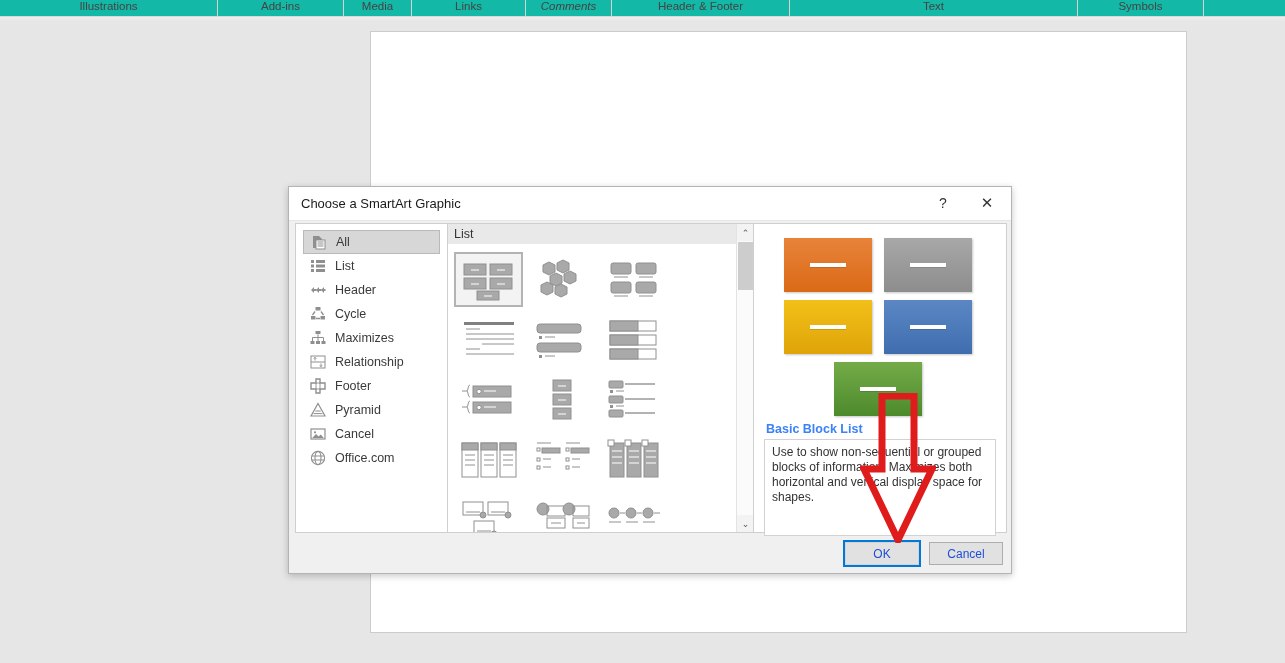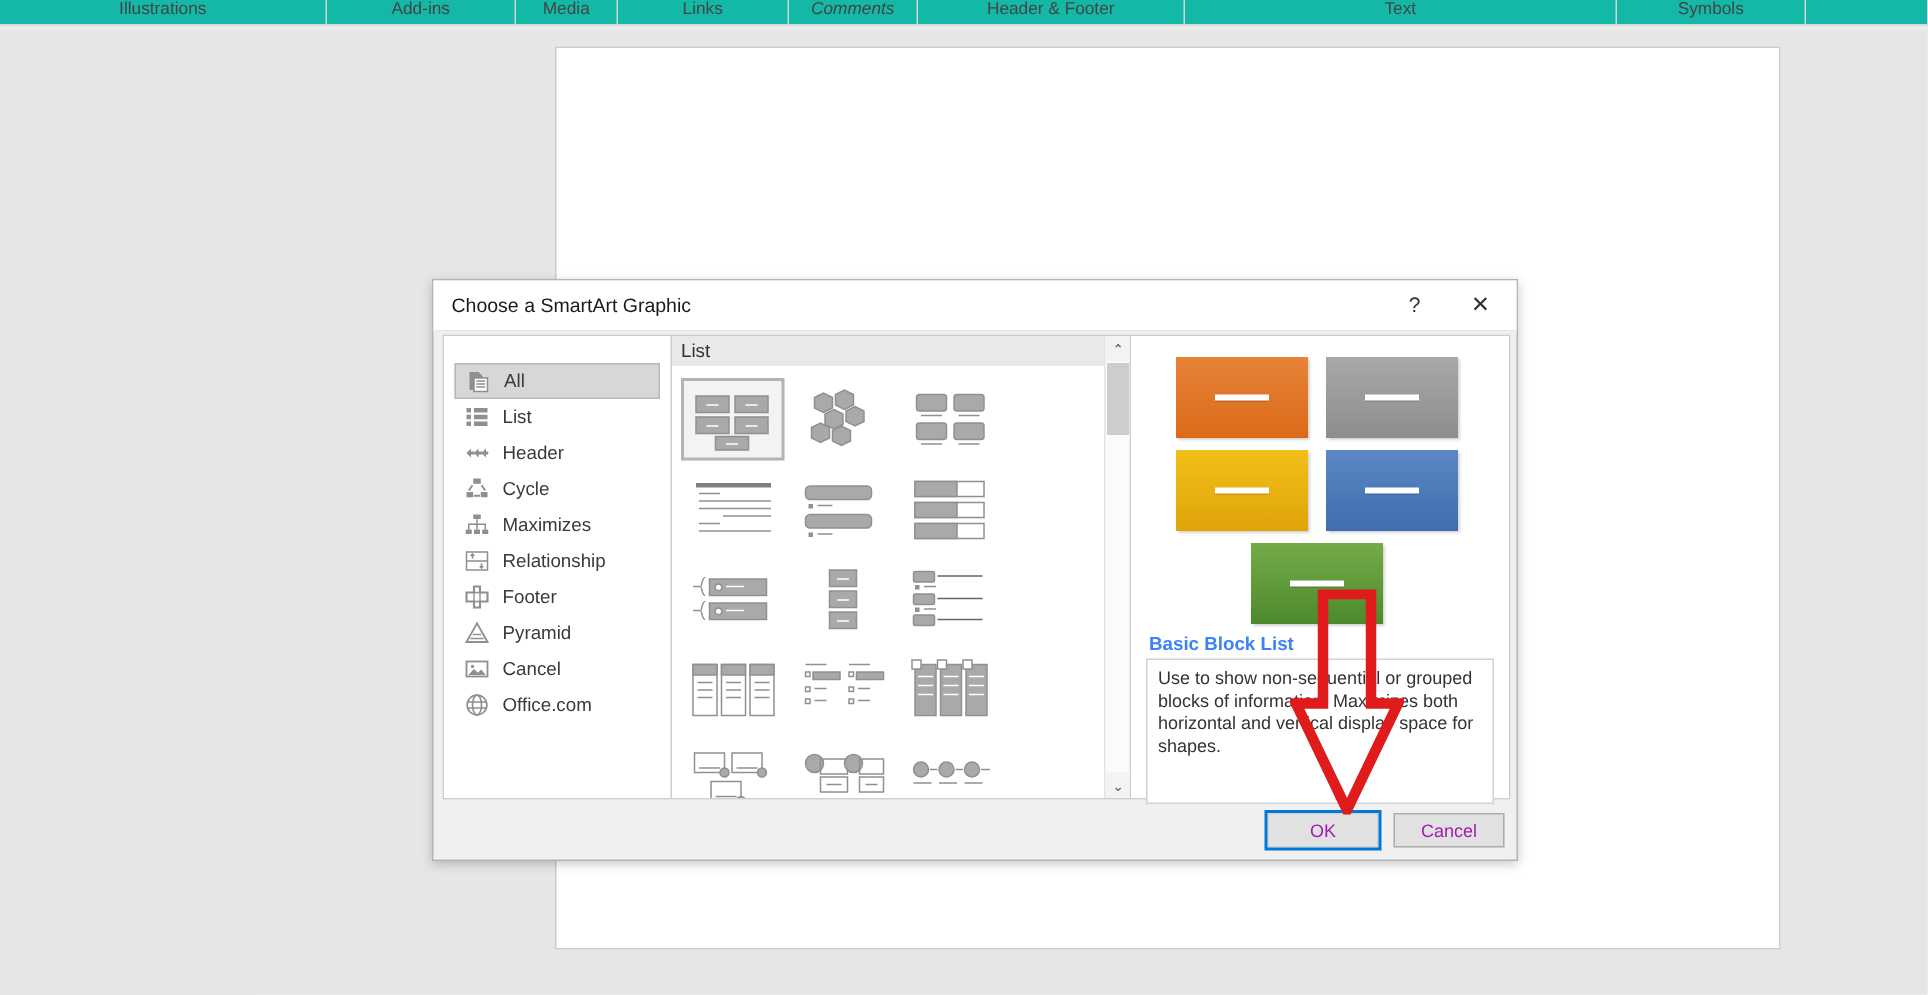--- a/index.html
+++ b/index.html
@@ -84,21 +84,21 @@
     background: #ffffff;
     border: 1px solid #cfcfcf;
     display: flex;
   }
 
   
   .cat-pane {
     width: 152px; height: 100%;
     background: #ffffff;
     border-right: 1px solid #cfcfcf;
-    padding-top: 18px;
+    padding-top: 6px;
   }
   .cat-item {
     display: flex; align-items: center;
     height: 24px; margin: 0 7px;
     padding-left: 6px;
     font-size: 12.5px; color: #3a3a3a;
     cursor: default;
   }
   .cat-item.selected {
     background: #d7d7d7;
@@ -214,21 +214,21 @@
     height: 97px;
   }
 
   
   .dialog-footer {
     position: absolute; right: 8px; bottom: 8px;
     display: flex; gap: 10px;
   }
   .btn {
     width: 74px; height: 23px;
-    font-size: 12px; color: #a21caf;
+    font-size: 12px; color: #1d4ed8;
     background: #e1e1e1;
     border: 1px solid #adadad;
     display: flex; align-items: center; justify-content: center;
     cursor: default;
   }
   .btn.default {
     outline: 2px solid #0078d7;
     outline-offset: 0px;
     border: 1px solid #d4d4d4;
   }

